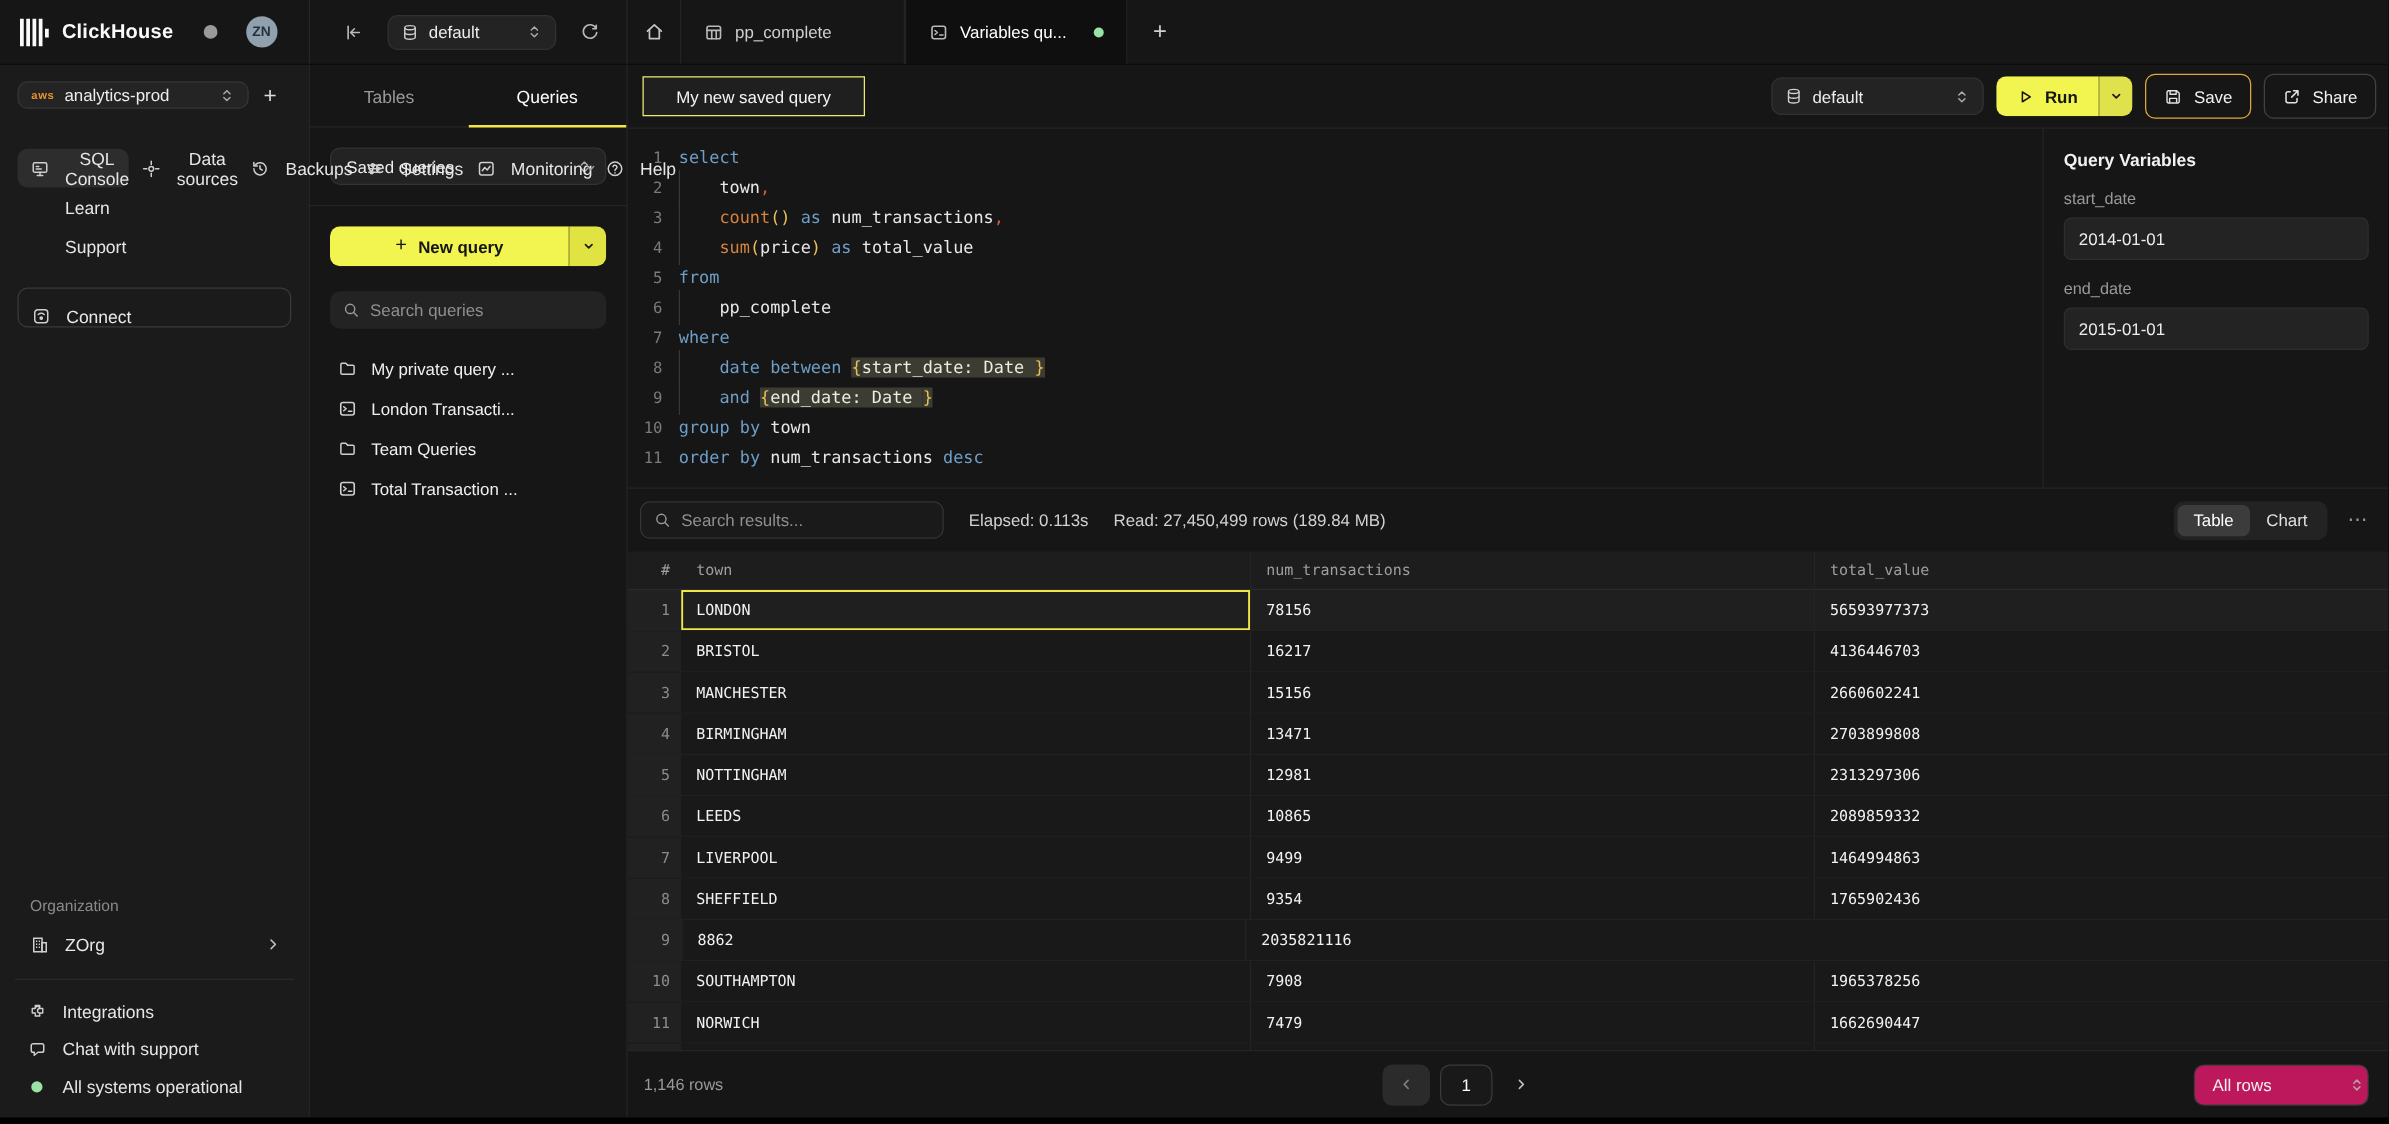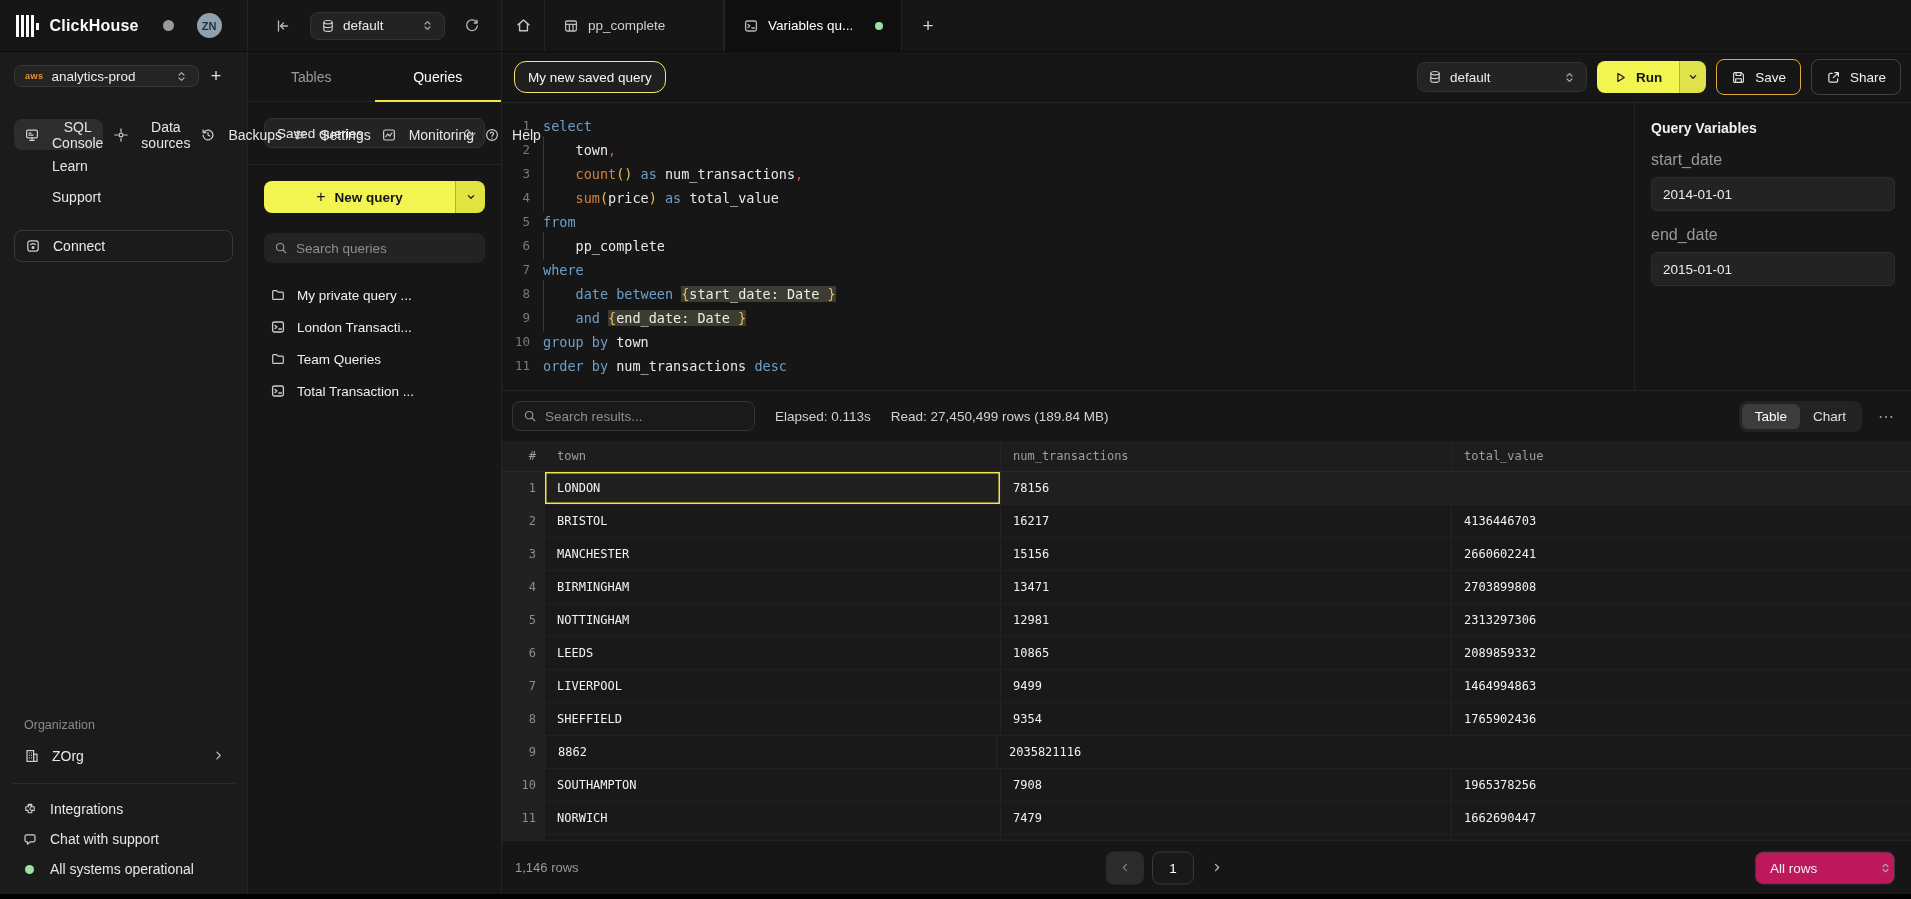--- a/index.html
+++ b/index.html
@@ -41,21 +41,21 @@
   .org-select { flex:1; height:22px; background:#242424; border:1px solid #363636; border-radius:8px; display:flex; align-items:center; padding:0 10px; gap:8px; cursor:pointer; }
   .aws { color:#e8912d; font-size:9px; font-weight:700; letter-spacing:.5px; }
   .org-select .lbl { font-size:13.5px; flex:1; color:#ededed; }
   .org-plus { width:34px; display:flex; align-items:center; justify-content:center; color:#dcdcdc; font-size:18px; cursor:pointer; }
   .nav { margin-top:32px; display:flex; flex-direction:row;text-align:center; }
   .nav-item { position:relative; height:31px; display:flex; align-items:center; gap:12px; padding-left:10px; border-radius:8px; font-size:14px; color:#e6e6e6; cursor:pointer; }
   .nav-item .ic { color:#cfcfcf; }
   .nav-item.active { background:#2d2d2d; }
   .nav-item .mini-chev { position:absolute; left:-7px; color:#9a9a9a; }
   .nav-sub { height:31px; display:flex; align-items:center; padding-left:38px; font-size:14px; color:#e6e6e6; cursor:pointer; }
-  .connect-btn { margin-top:18px; height:32px; border:1px solid #3a3a3a; border-radius:8px; display:flex; align-items:center; gap:12px; padding-left:10px; font-size:14px; color:#e9e9e9; cursor:pointer; }
+  .connect-btn { margin-top:18px; height:32px; border:1px solid #3a3a3a; border-radius:8px; display:flex; align-items:flex-end; gap:12px; padding-left:10px; font-size:14px; color:#e9e9e9; cursor:pointer; }
   .connect-btn .ic { color:#cfcfcf; }
   .sb-spacer { flex:1; }
   .org-label { font-size:12.5px; color:#8a8a8a; padding-left:10px; margin-bottom:8px; }
   .zorg-row { height:31px; display:flex; align-items:center; gap:12px; padding:0 8px 0 10px; border-radius:8px; font-size:14px; color:#e9e9e9; cursor:pointer; margin-bottom:12px; }
   .zorg-row .chev-r { margin-left:auto; color:#bdbdbd; }
   .sb-footer { border-top:1px solid #2a2a2a; padding-top:10px; margin:0 -2px; }
   .sb-footer .nav-item { height:30px; }
   .status-dot { width:9px; height:9px; border-radius:50%; background:#98e3a5; margin:0 4px 0 3px; }
 
   
@@ -75,21 +75,21 @@
   .qsearch { margin-top:20px; height:30px; background:#232323; border-radius:8px; display:flex; align-items:center; gap:8px; padding:0 10px; cursor:text; }
   .qsearch .ph { font-size:13.5px; color:#8f8f8f; }
   .qsearch .ic, .rsearch .ic { color:#9a9a9a; }
   .qlist { margin-top:16px; }
   .qitem { height:32px; display:flex; align-items:center; gap:11px; padding-left:6px; font-size:13.5px; font-weight:500; color:#f0f0f0; cursor:pointer; border-radius:6px; }
   .qitem .ic { color:#cfcfcf; }
 
   
   .main { flex:1; display:flex; flex-direction:column; min-width:0; }
   .main-toolbar { height:51px; flex:none; border-bottom:1px solid #242424; display:flex; align-items:center; padding:0 10px 0 12px; }
-  .chip { height:32px; border:1.5px solid #f2e96b; border-radius:12px; background:#1f1f1f; display:flex; align-items:center; padding:0 13px; font-size:13.5px; color:#f4f4f4; cursor:pointer; }
+  .chip { height:32px; border:1.5px solid #f2e96b; border-radius:0; background:#1f1f1f; display:flex; align-items:center; padding:0 26px; font-size:13.5px; color:#f4f4f4; cursor:pointer; }
   .mt-right { margin-left:auto; display:flex; align-items:center; gap:10px; }
   .mt-right .select-box { width:170px; height:30px; }
   .runbtn { height:32px; border-radius:8px; overflow:hidden; display:flex; cursor:pointer; }
   .run-main { background:#f2f44f; display:flex; align-items:center; gap:9px; padding:0 17px; color:#151515; font-size:13.5px; font-weight:600; }
   .run-seg { width:27px; background:#dfe24a; border-left:1px solid rgba(0,0,0,.2); display:flex; align-items:center; justify-content:center; color:#1c1c1c; }
   .btn { height:32px; border-radius:8px; display:flex; align-items:center; gap:9px; padding:17px 14px; font-size:13.5px; color:#f1f1f1; background:#161616; cursor:pointer; }
   .btn .ic { color:#e3e3e3; }
   .savebtn { border:1.5px solid #dfa83c; }
   .sharebtn { border:1px solid #424242; }
 
@@ -99,21 +99,21 @@
   .code-line { height:24px; display:flex; font-size:13.5px; line-height:24px; }
   .code-line .ln { width:28px; text-align:right; color:#7a7a7a; font-size:12.5px; margin-right:13px; flex:none; font-family:"DejaVu Sans Mono", monospace; }
   .code-text { font-family:"DejaVu Sans Mono", monospace; white-space:pre; position:relative; }
   .code-text.ind::before { content:""; position:absolute; left:0; top:-2px; bottom:-2px; width:1px; background:#373737; }
   .tk-kw { color:#6f9fc8; } .tk-fn { color:#d6823c; } .tk-par { color:#e9bf57; }
   .tk-id { color:#e8e8e8; } .tk-pun { color:#cf5d40; } .tk-sp { color:#e8e8e8; }
   .tk-vb { color:#e9bf57; background:#3c3c33; } .tk-vt { color:#ececdf; background:#3c3c33; }
 
   .vars { width:277px; flex:none; border-left:1px solid #242424; padding:17px 16px; }
   .vars-title { font-size:14px; font-weight:600; color:#f2f2f2; }
-  .var-label { font-size:16px; color:#9a9a9a; margin-top:15px; }
+  .var-label { font-size:13px; color:#9a9a9a; margin-top:15px; }
   .var-input { margin-top:8px; height:34px; background:#232323; border:1px solid #2e2e2e; border-radius:6px; display:flex; align-items:center; padding-left:11px; font-size:13.5px; color:#ededed; cursor:text; }
 
   
   .results { border-top:1px solid #242424; flex:1; display:flex; flex-direction:column; min-height:0; }
   .rtoolbar { height:50px; flex:none; display:flex; align-items:center; padding:0 12px 0 10px; gap:20px; }
   .rsearch { width:243px; height:30px; border:1px solid #353535; border-radius:8px; background:#1a1a1a; display:flex; align-items:center; gap:8px; padding:0 10px; cursor:text; }
   .rsearch .ph { font-size:13.5px; color:#8f8f8f; }
   .rstat { font-size:13.5px; color:#d2d2d2; }
   .rt-right { margin-left:auto; display:flex; align-items:center; gap:12px; }
   .segmented { background:#232323; border-radius:8px; padding:3px; display:flex; }
@@ -537,20 +537,21 @@
               <div class="c-num">#</div>
               <div class="c-town">town</div>
               <div class="c-nt">num_transactions</div>
               <div class="c-tv">total_value</div>
             </div>
           <div id="grid-rows">
               <div class="g-row sel">
                 <div class="c-num">1</div>
                 <div class="c-town cell-sel">LONDON</div>
                 <div class="c-nt">78156</div>
+                <div class="c-tv">56593977373</div>
               </div>
               <div class="g-row">
                 <div class="c-num">2</div>
                 <div class="c-town">BRISTOL</div>
                 <div class="c-nt">16217</div>
                 <div class="c-tv">4136446703</div>
               </div>
               <div class="g-row">
                 <div class="c-num">3</div>
                 <div class="c-town">MANCHESTER</div>

